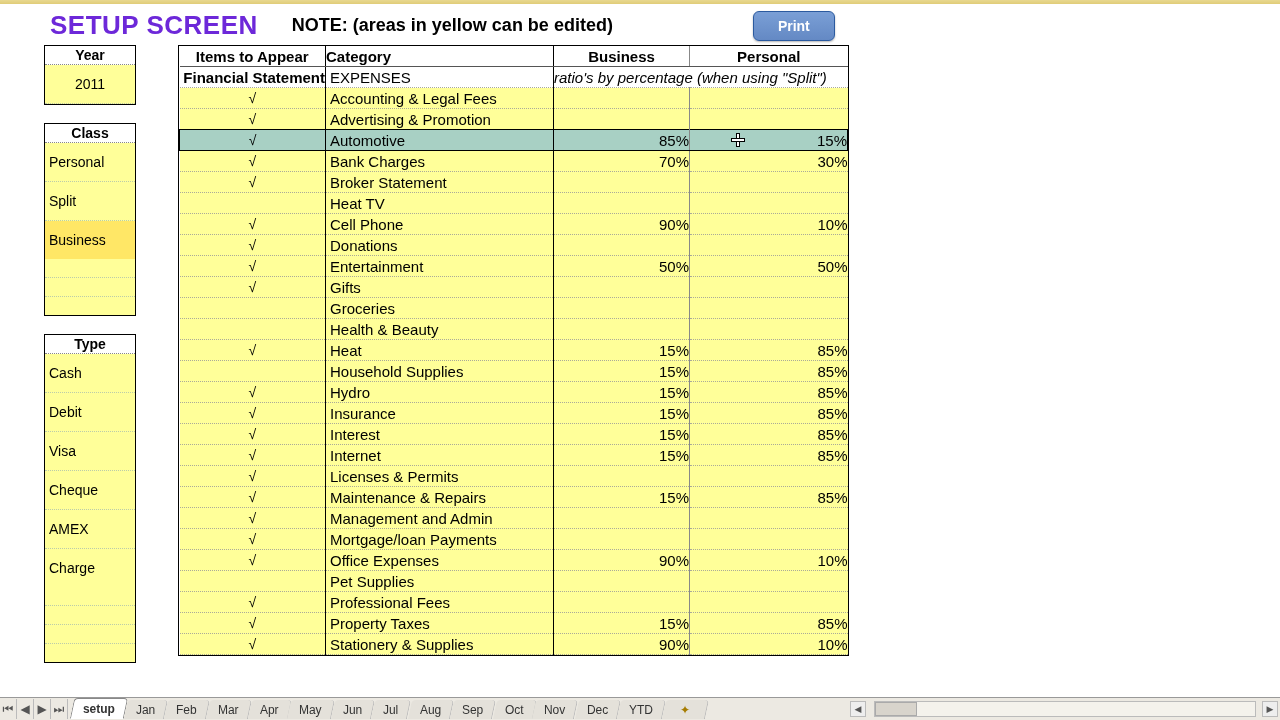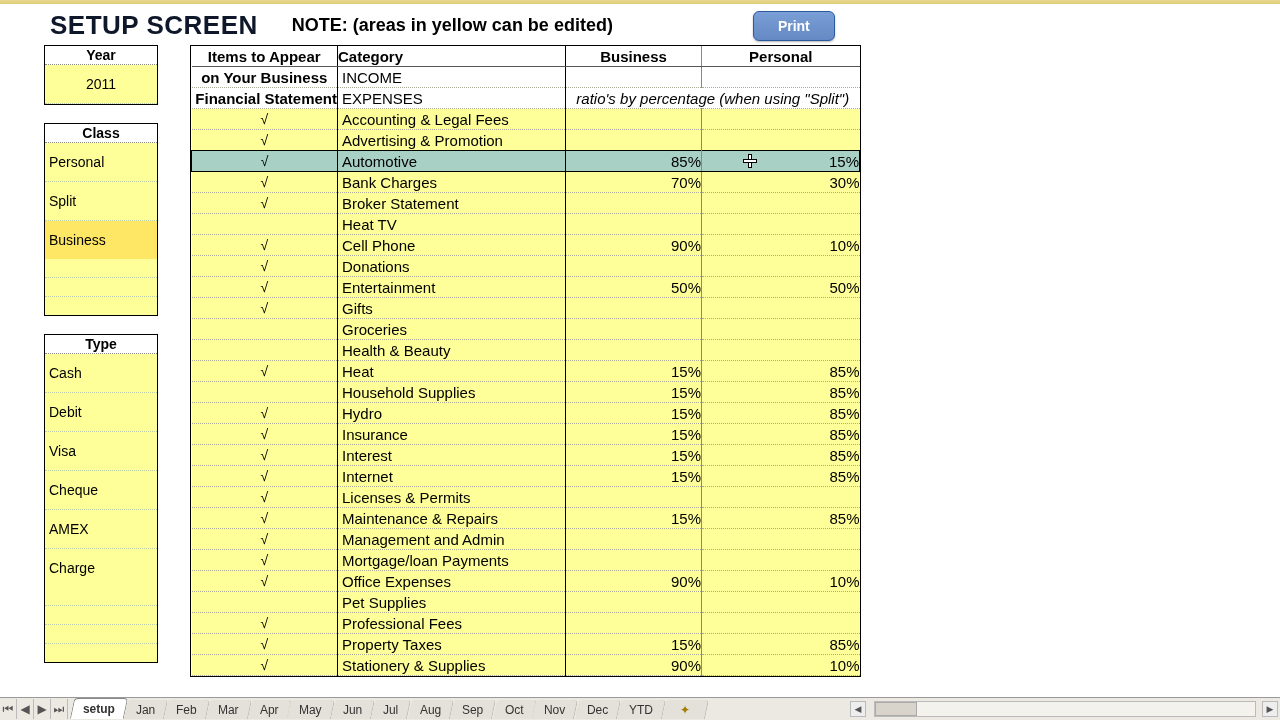--- a/index.html
+++ b/index.html
@@ -1,22 +1,22 @@
 <!DOCTYPE html>
 <html><head>
 <meta charset="utf-8">
 <style>
   html,body{margin:0;padding:0;font-family:Arial,Helvetica,sans-serif;font-size:13px;color:#000;background:#fff;width:1280px;height:720px;overflow:hidden;position:relative}
   .topbar{width:100%;height:4px;background:linear-gradient(#e8d890,#e0cc78)}
   .hdr{display:flex;align-items:center;padding:6px 0 4px 50px;gap:34px}
-  .title{font-family:"Arial Black",Arial,sans-serif;font-size:26px;font-weight:900;color:#0f172a;letter-spacing:.5px}
+  .title{font-family:"Arial Black",Arial,sans-serif;font-size:26px;font-weight:900;color:#6d28d9;letter-spacing:.5px}
   .note{font-family:Arial,sans-serif;font-size:18px;font-weight:bold;color:#000}
   .printbtn{background:linear-gradient(#7a9fd6,#6489c4);color:#fff;border:1px solid #2b5a9f;border-radius:6px;padding:6px 24px;font-size:14px;font-weight:bold;cursor:pointer;box-shadow:0 1px 2px rgba(0,0,0,.3);margin-left:106px}
   .work{display:flex;align-items:flex-start;padding:0 0 0 44px}
-  .side{width:114px;margin-right:32px}
+  .side{width:92px;margin-right:42px}
   .sidebox{border:1.5px solid #000;margin-bottom:18px}
   .sidehdr{text-align:center;font-weight:bold;font-size:14px;border-bottom:1px dotted #888;background:#fff;padding:1px 0}
   .sidecell{background:#ffff99;font-size:14px;text-align:center;padding:11px 0;border-bottom:1px dotted #bca}
   .sidecell.left{text-align:left;padding-left:4px}
   .sidecell.sel{background:#ffe766}
   .sidepad .sidecell:last-child{border-bottom:none}
   .filler{background:#ffff99;height:18px;border-bottom:1px dotted #bca}
   .main{border:1px solid #000}
   table{border-collapse:collapse;table-layout:fixed}
   td,th{padding:0;margin:0;height:20px;vertical-align:middle;font-size:15px;border-bottom:1px dotted #aa9}
@@ -25,21 +25,21 @@
   .colC{width:136px}
   .colD{width:158px}
   th{font-weight:bold;background:#fff;border-bottom:1px solid #555}
   .thk-r{border-right:1.5px solid #000}
   .lt-r{border-right:1px solid #888}
   .yellow{background:#ffff99}
   .white{background:#fff}
   .cat{padding-left:4px}
   .chk{text-align:center;font-family:"Lucida Grande",Arial;font-size:14px}
   .num{text-align:right}
-  .ital{font-style:italic;text-align:center}
+  .ital{font-style:italic;}
   .selrow td{background:#a8d0c4 !important;border-top:1.5px solid #000;border-bottom:1.5px solid #000}
   .selrow td:first-child{border-left:1.5px solid #000}
   .selrow td:last-child{border-right:1.5px solid #000;position:relative}
   .drag-icon{position:absolute;top:50%;left:41px;width:14px;height:14px;margin-top:-7px;pointer-events:none}
   .drag-icon:before,.drag-icon:after{content:"";position:absolute;background:#fff;border:1px solid #000}
   .drag-icon:before{left:5px;top:0;width:2px;height:12px}
   .drag-icon:after{left:0;top:5px;width:12px;height:2px}
   
   .tabs{position:absolute;bottom:0;left:0;right:0;height:22px;background:#ece9e2;border-top:1px solid #999;display:flex;align-items:center;font-size:12px}
   .navbtn{width:16px;height:20px;border-right:1px solid #bbb;display:flex;align-items:center;justify-content:center;color:#555;cursor:pointer}
@@ -108,26 +108,20 @@
           <col class="colD">
         </colgroup>
       <tbody>
           <tr>
         <th class="thk-r" style="text-align:center">Items to Appear</th>
         <th class="thk-r" style="text-align:left">Category</th>
         <th class="lt-r" style="text-align:center">Business</th>
         <th style="text-align:center">Personal</th>
       </tr>
       <tr>
-        <td class="white thk-r" style="text-align:center;font-weight:bold">on Your Business</td>
-        <td class="white thk-r cat">INCOME</td>
-        <td class="white lt-r"></td>
-        <td class="white"></td>
-      </tr>
-      <tr>
         <td class="white thk-r" style="text-align:right;font-weight:bold">Financial Statement</td>
         <td class="white thk-r cat">EXPENSES</td>
         <td class="white ital" colspan="2">ratio's by percentage (when using "Split")</td>
       </tr>
       </tbody>
         <tbody id="rows">
           <tr>
             <td class="yellow thk-r chk">√</td>
             <td class="yellow thk-r cat">Accounting &amp; Legal Fees</td>
             <td class="yellow lt-r num"></td>

